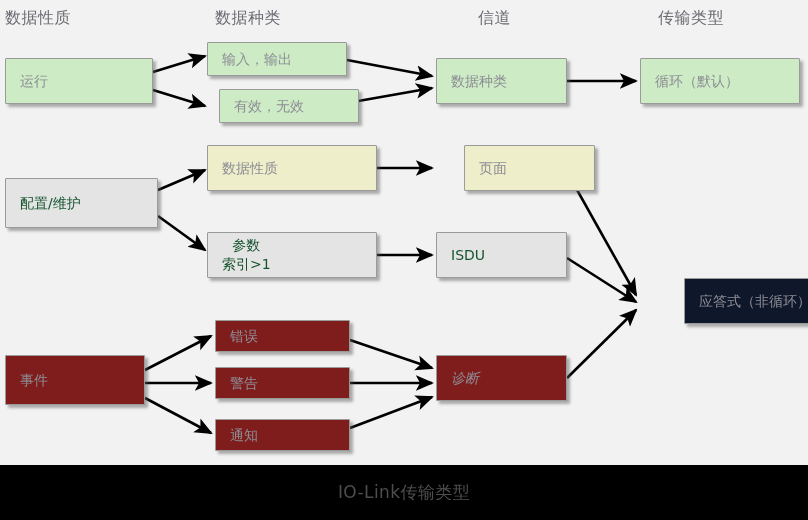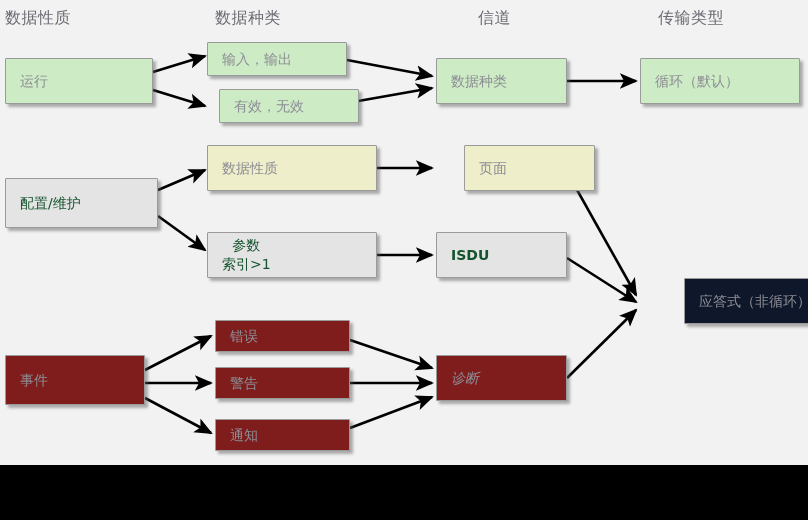--- a/index.html
+++ b/index.html
@@ -123,21 +123,21 @@
       <div class="node fill-yellow" style="left: 207px; top: 145px; width: 170px; height: 46px;">
         <span class="label">数据性质</span>
       </div>
       <div class="node fill-gray dark-text" style="left: 207px; top: 232px; width: 170px; height: 46px;">
         <span class="label">参数
 索引&gt;1</span>
       </div>
       <div class="node fill-yellow" style="left: 436px; top: 145px; width: 131px; height: 46px; margin-left: 28px;">
         <span class="label">页面</span>
       </div>
-      <div class="node fill-gray dark-text" style="left: 436px; top: 232px; width: 131px; height: 46px; font-weight: bold;">
+      <div class="node fill-gray dark-text" style="left: 436px; top: 232px; width: 131px; height: 46px;">
         <span class="label">ISDU</span>
       </div>
       <div class="node fill-blue" style="left: 640px; top: 278px; width: 160px; height: 46px;">
         <span class="label">应答式（非循环）</span>
       </div>
       <div class="node fill-pink" style="left: 5px; top: 355px; width: 140px; height: 50px;">
         <span class="label">事件</span>
       </div>
       <div class="node fill-pink" style="left: 215px; top: 320px; width: 135px; height: 32px;">
         <span class="label">错误</span>
@@ -147,14 +147,15 @@
       </div>
       <div class="node fill-pink" style="left: 215px; top: 419px; width: 135px; height: 32px;">
         <span class="label">通知</span>
       </div>
       <div class="node fill-pink" style="left: 436px; top: 355px; width: 131px; height: 46px; font-style: italic;">
         <span class="label">诊断</span>
       </div>
     </div>
 
   <div id="caption-bar"></div>
+  <div id="caption-text">IO-Link传输类型</div>
 
 </div>
 
 </body></html>

